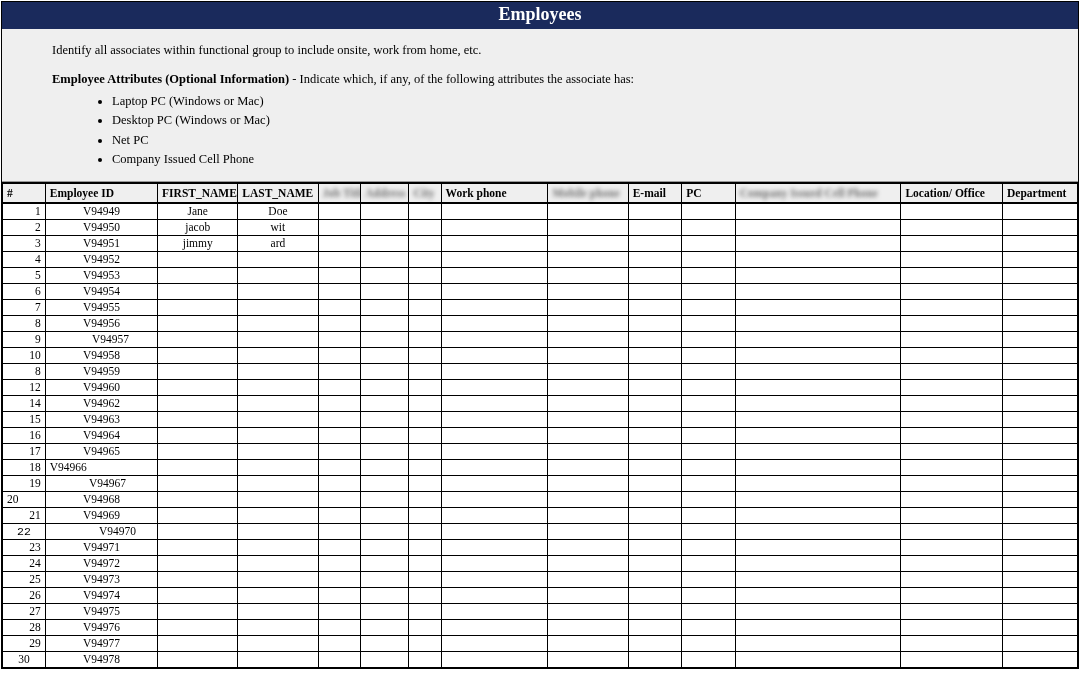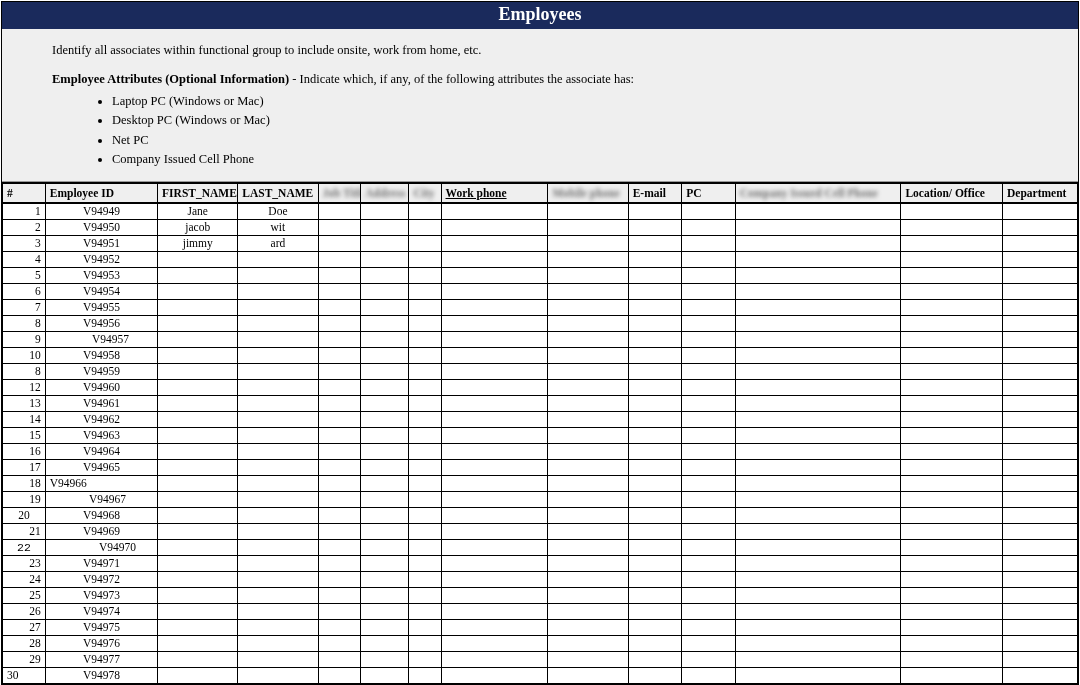--- a/index.html
+++ b/index.html
@@ -67,21 +67,21 @@
     line-height: 18px;
   }
   table.grid td { background: #fff; }
   .col-num   { width: 40px; text-align: right; }
   .col-id    { width: 105px; text-align: center; }
   .col-first { width: 75px; text-align: center; }
   .col-last  { width: 75px; text-align: center; }
   .col-a     { width: 40px; }
   .col-b     { width: 45px; }
   .col-c     { width: 30px; margin-top: 14px; }
-  .col-work  { width: 100px; text-decoration: underline; }
+  .col-work  { width: 100px; }
   .col-d     { width: 75px; }
   .col-email { width: 50px; }
   .col-pc    { width: 50px; text-align: center; }
   .col-e     { width: 155px; }
   .col-loc   { width: 95px; }
   .col-dept  { width: 70px; }
   th.col-num { text-align: left; }
   th.col-id, th.col-first, th.col-last, th.col-pc { text-align: center; }
   .blurred { color: transparent; text-shadow: 0 0 4px rgba(0,0,0,0.55); }
 </style>
@@ -327,36 +327,20 @@
           <td class="col-c"></td>
           <td class="col-work"></td>
           <td class="col-d"></td>
           <td class="col-email"></td>
           <td class="col-pc"></td>
           <td class="col-e"></td>
           <td class="col-loc"></td>
           <td class="col-dept"></td>
         </tr>
         <tr>
-          <td class="col-num" style="text-align: right;">13</td>
-          <td class="col-id" style="text-align: center;">V94961</td>
-          <td class="col-first" style="text-align: center;"></td>
-          <td class="col-last" style="text-align: center;"></td>
-          <td class="col-a"></td>
-          <td class="col-b"></td>
-          <td class="col-c"></td>
-          <td class="col-work"></td>
-          <td class="col-d"></td>
-          <td class="col-email"></td>
-          <td class="col-pc"></td>
-          <td class="col-e"></td>
-          <td class="col-loc"></td>
-          <td class="col-dept"></td>
-        </tr>
-        <tr>
           <td class="col-num" style="text-align: right;">14</td>
           <td class="col-id" style="text-align: center;">V94962</td>
           <td class="col-first" style="text-align: center;"></td>
           <td class="col-last" style="text-align: center;"></td>
           <td class="col-a"></td>
           <td class="col-b"></td>
           <td class="col-c"></td>
           <td class="col-work"></td>
           <td class="col-d"></td>
           <td class="col-email"></td>
@@ -439,21 +423,21 @@
           <td class="col-c"></td>
           <td class="col-work"></td>
           <td class="col-d"></td>
           <td class="col-email"></td>
           <td class="col-pc"></td>
           <td class="col-e"></td>
           <td class="col-loc"></td>
           <td class="col-dept"></td>
         </tr>
         <tr>
-          <td class="col-num" style="text-align: center;">20</td>
+          <td class="col-num" style="text-align: left;">20</td>
           <td class="col-id" style="text-align: center;">V94968</td>
           <td class="col-first" style="text-align: center;"></td>
           <td class="col-last" style="text-align: center;"></td>
           <td class="col-a"></td>
           <td class="col-b"></td>
           <td class="col-c"></td>
           <td class="col-work"></td>
           <td class="col-d"></td>
           <td class="col-email"></td>
           <td class="col-pc"></td>
@@ -599,21 +583,21 @@
           <td class="col-c"></td>
           <td class="col-work"></td>
           <td class="col-d"></td>
           <td class="col-email"></td>
           <td class="col-pc"></td>
           <td class="col-e"></td>
           <td class="col-loc"></td>
           <td class="col-dept"></td>
         </tr>
         <tr>
-          <td class="col-num" style="text-align: left;">30</td>
+          <td class="col-num" style="text-align: center;">30</td>
           <td class="col-id" style="text-align: center;">V94978</td>
           <td class="col-first" style="text-align: center;"></td>
           <td class="col-last" style="text-align: center;"></td>
           <td class="col-a"></td>
           <td class="col-b"></td>
           <td class="col-c"></td>
           <td class="col-work"></td>
           <td class="col-d"></td>
           <td class="col-email"></td>
           <td class="col-pc"></td>

